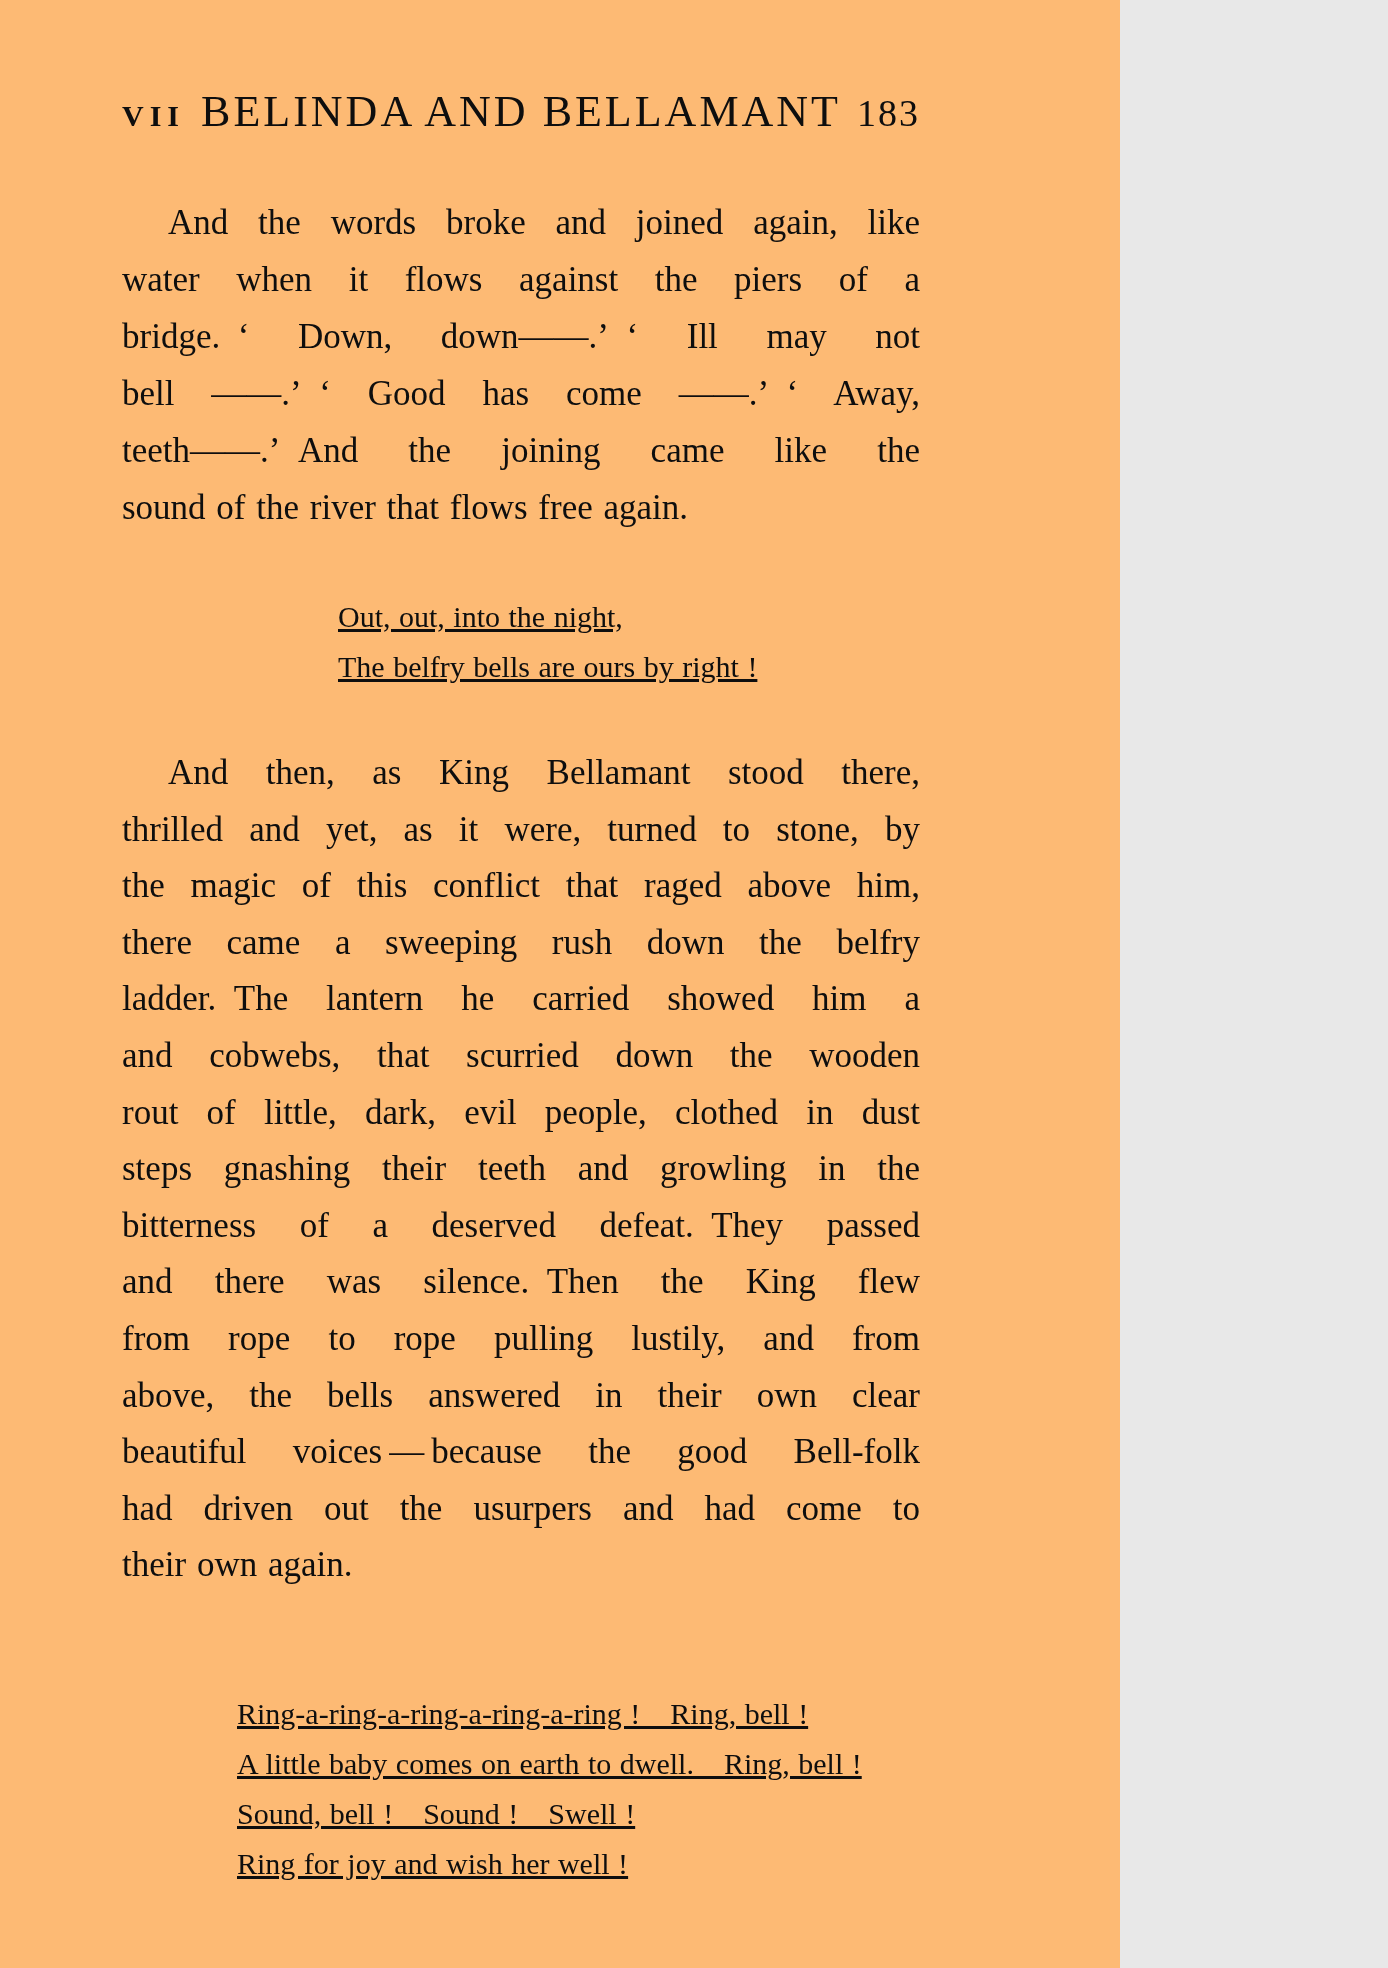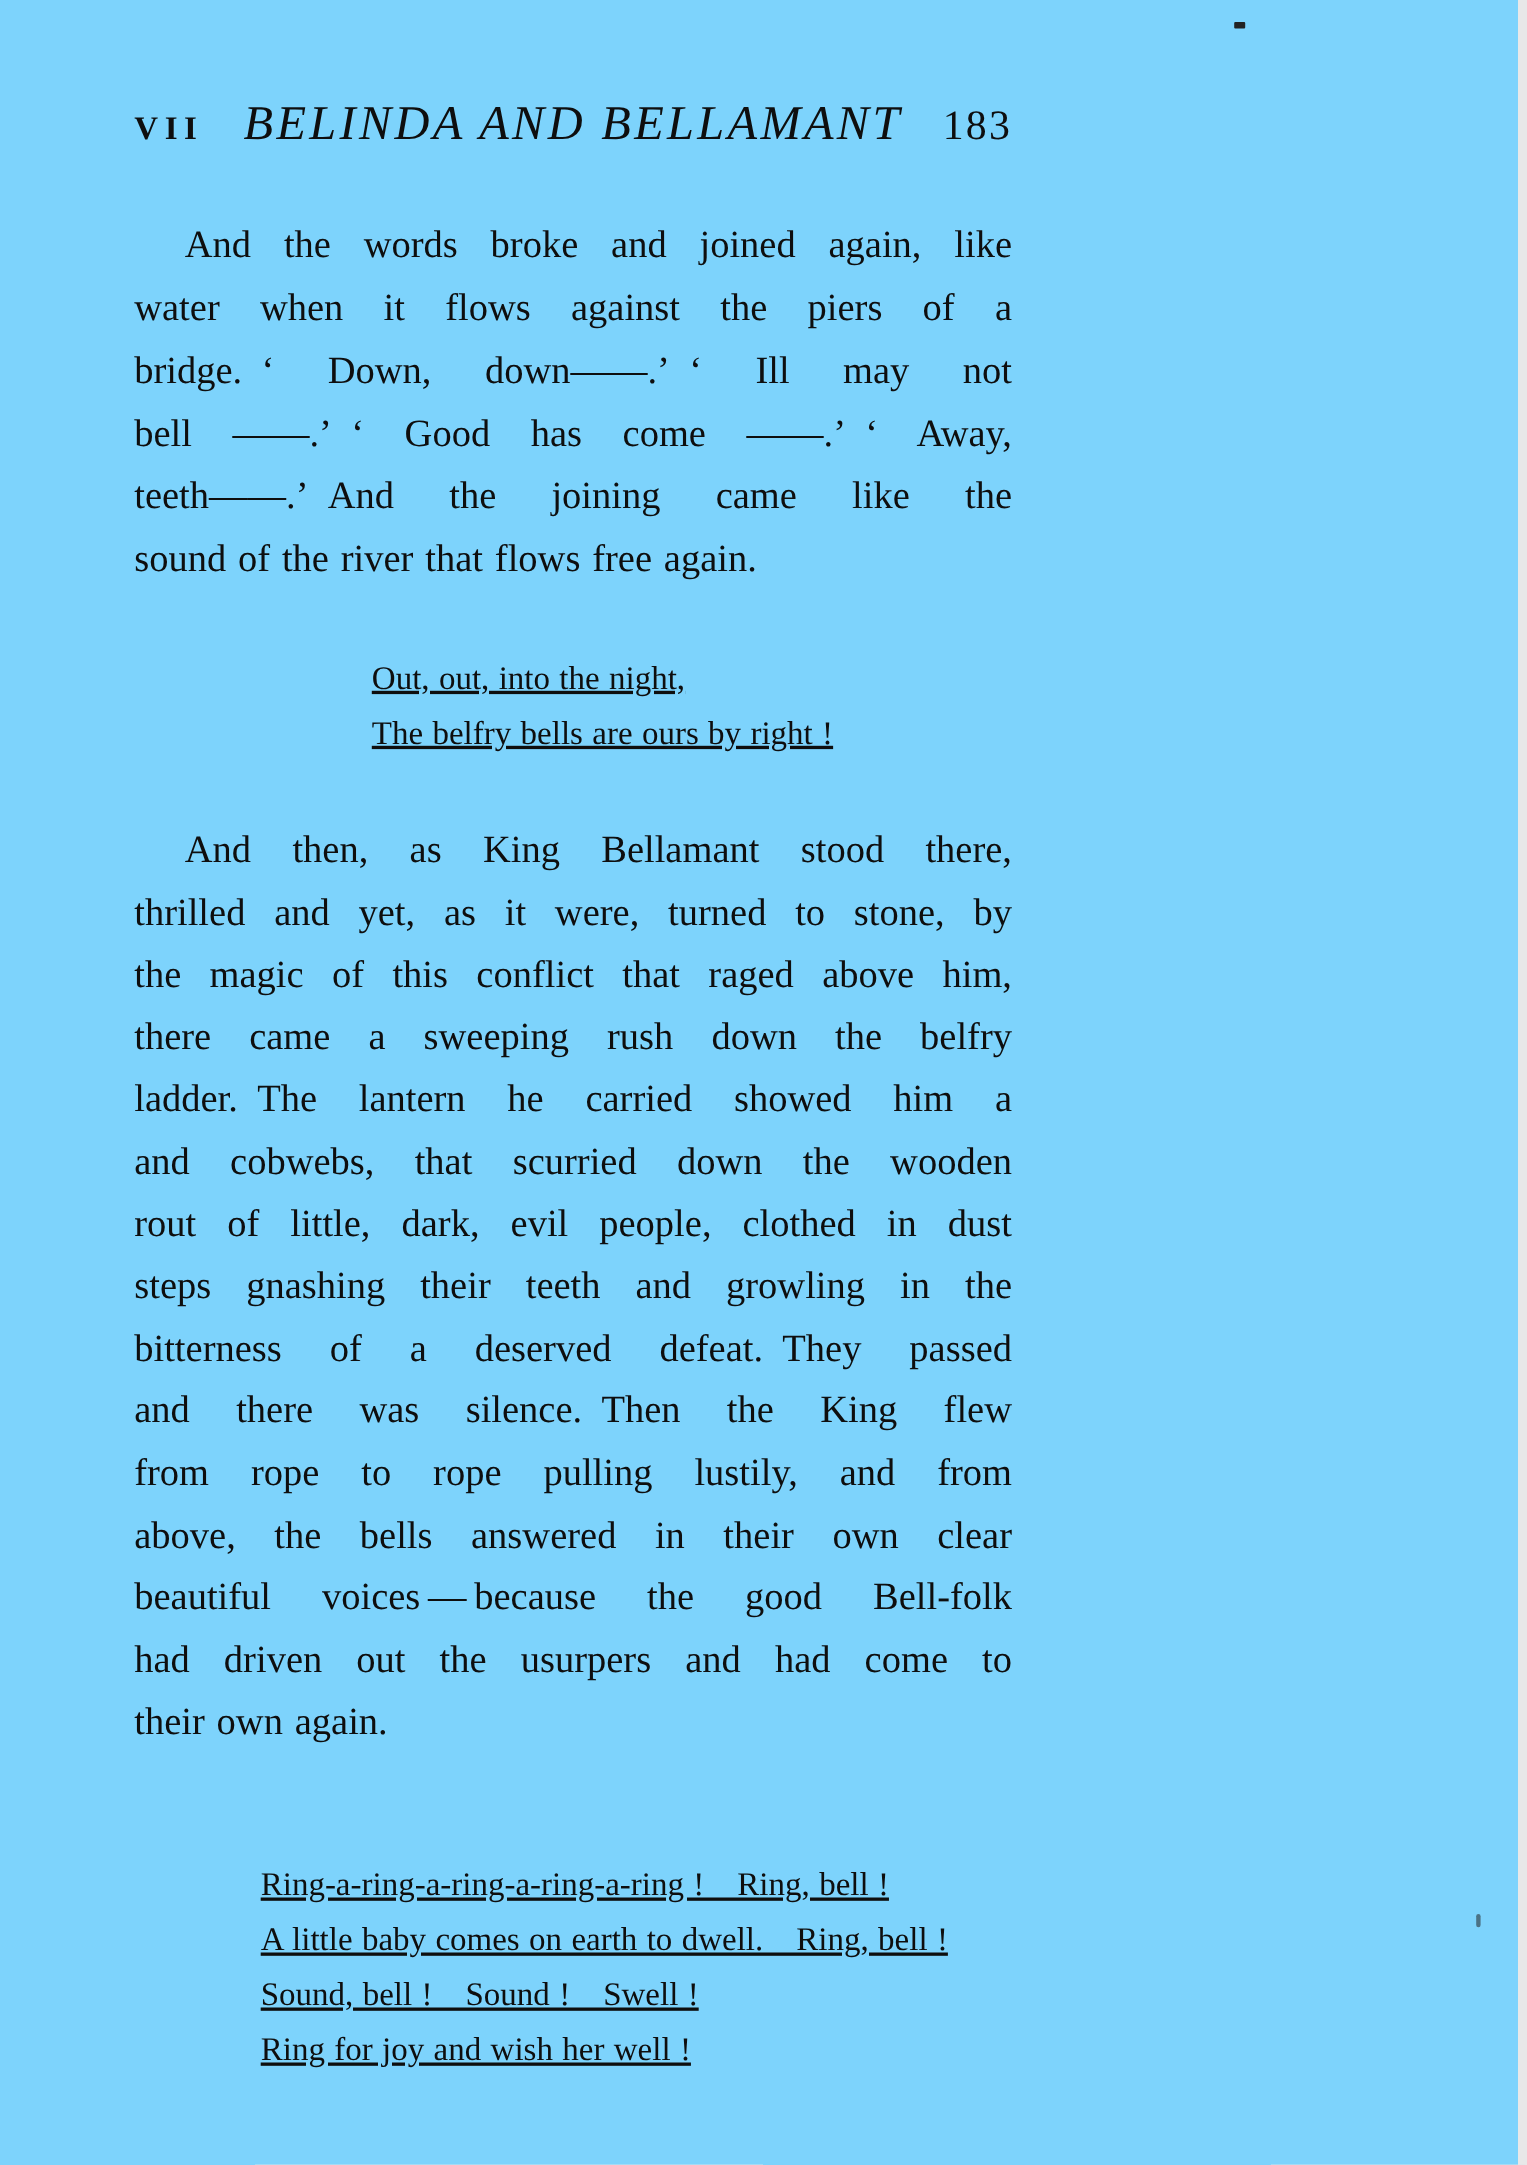--- a/index.html
+++ b/index.html
@@ -1,29 +1,29 @@
 <!DOCTYPE html>
 <html><head>
 <meta charset="utf-8">
 <style>
   html,body{margin:0;padding:0;background:#e8e8e8;}
   .page{
     position:relative;
-    width:1380px;height:1968px;
-    background:#7dd3fc;
+    width:1120px;height:1968px;
+    background:#fdba74;
     font-family:"Liberation Serif", serif;
     color:#0e0e0e;
     overflow:hidden;
   }
   .header{
     position:absolute;left:122px;top:86px;width:798px;
     display:flex;align-items:baseline;
   }
   .chapter-num{font-size:30px;letter-spacing:6px;font-weight:bold;}
-  .page-title{flex:1;text-align:center;font-size:44px;letter-spacing:3px;white-space:nowrap;font-style:italic;}
+  .page-title{flex:1;text-align:center;font-size:44px;letter-spacing:3px;white-space:nowrap;}
   .page-num{font-size:38px;letter-spacing:2px;}
   .para{
     position:absolute;left:122px;width:798px;
     font-size:35px;word-spacing:2px;
   }
   .p1{top:194px;line-height:57px;}
   .p2{top:745px;line-height:56.6px;}
   .para .line{text-align:justify;text-align-last:justify;}
   .para .line.endline{text-align-last:left;}
   .line.indent{text-indent:46px;}

